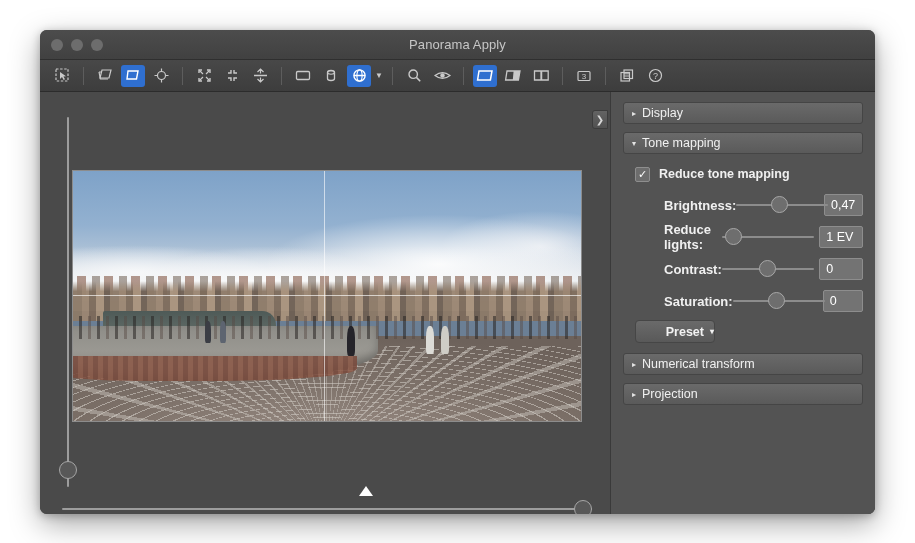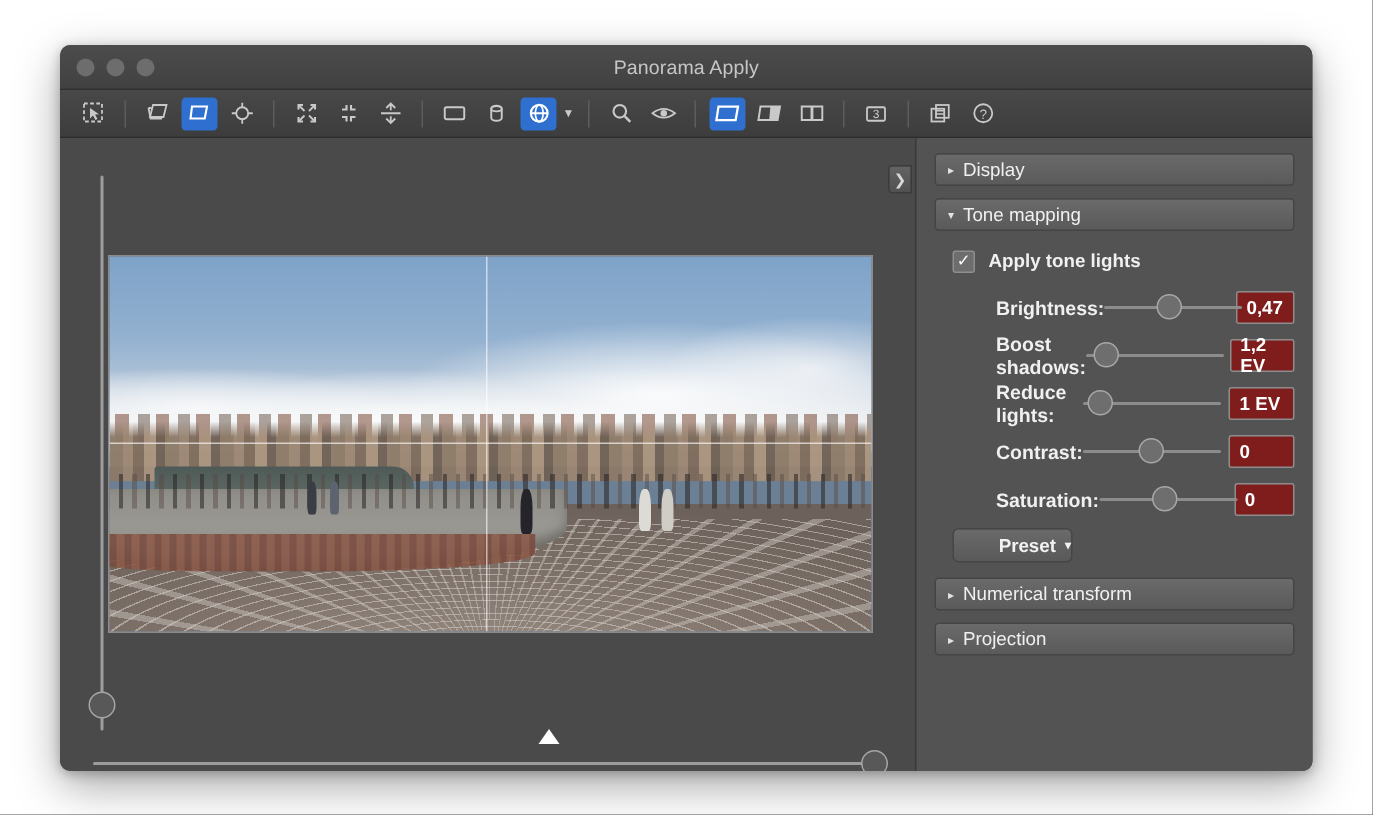--- a/index.html
+++ b/index.html
@@ -288,26 +288,26 @@
     background: #8c8c8c; border-radius: 1px;
   }
   .slider .sknob {
     position: absolute; top: 0;
     width: 17px; height: 17px; border-radius: 50%;
     background: #6e6e6e;
     border: 1.5px solid #a8a8a8;
   }
   .numfield {
     width: 55px; height: 22px;
-    background: #7f1d1d;
+    background: #737373;
     border: 1px solid #8d8d8d;
     border-radius: 2px;
     color: #ffffff;
     font-size: 12.5px;
-    font-weight: bold;
+    font-weight: normal;
     display: flex; align-items: center;
     padding-left: 6px;
     margin-left: 17px;
   }
   .checkrow {
     display: flex; align-items: center;
     height: 24px; margin-bottom: 6px;
     padding-left: 12px;
   }
   .cbox {
@@ -532,40 +532,32 @@
 
       <div class="section-header">
         <span class="tri">▾</span>
         <span>Tone mapping</span>
       </div>
 
       <div class="checkrow">
         <div class="cbox">
           <span>✓</span>
         </div>
-        <span class="ctext">Apply tone lights</span>
+        <span class="ctext">Reduce tone mapping</span>
       </div>
 
       <div class="row">
         <div class="lbl">Brightness:</div>
         <div class="slider">
           <div class="strack"></div>
           <div class="sknob" style="left:35px;"></div>
         </div>
         <div class="numfield">0,47</div>
       </div>
 
-      <div class="row">
-        <div class="lbl">Boost shadows:</div>
-        <div class="slider">
-          <div class="strack"></div>
-          <div class="sknob" style="left:5px;"></div>
-        </div>
-        <div class="numfield">1,2 EV</div>
-      </div>
 
       <div class="row">
         <div class="lbl">Reduce lights:</div>
         <div class="slider">
           <div class="strack"></div>
           <div class="sknob" style="left:3px;"></div>
         </div>
         <div class="numfield">1 EV</div>
       </div>
 

